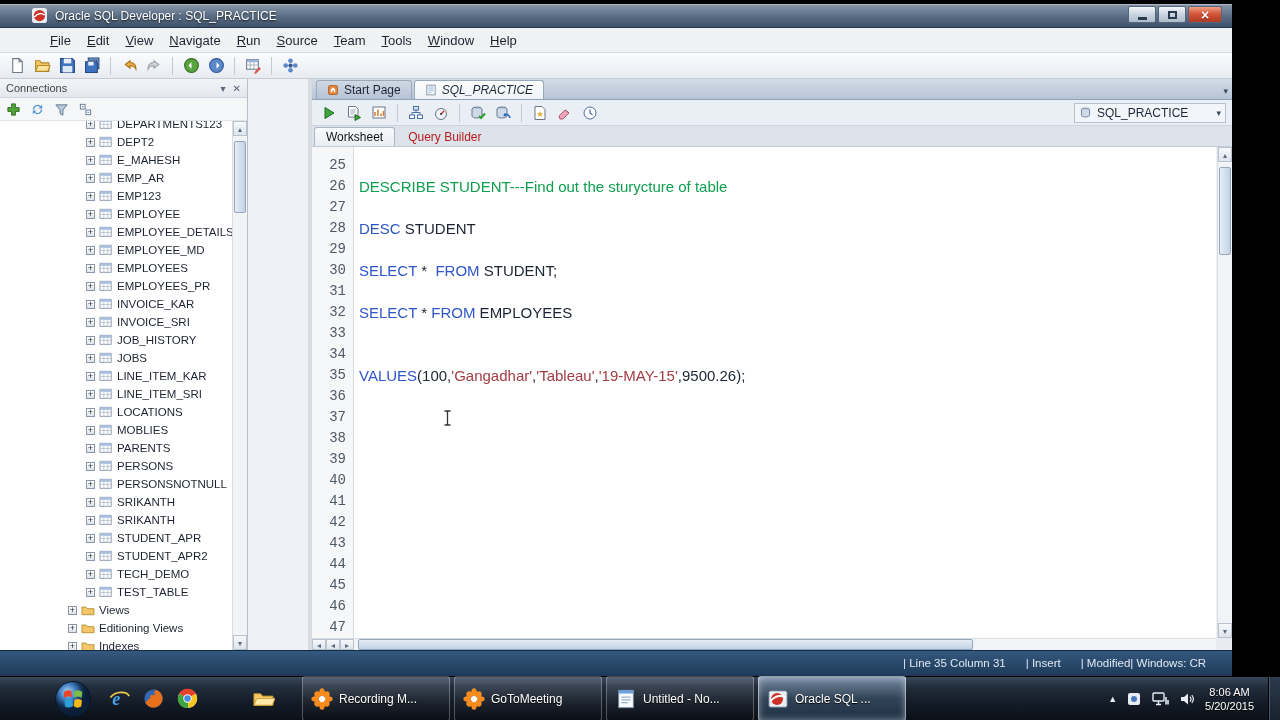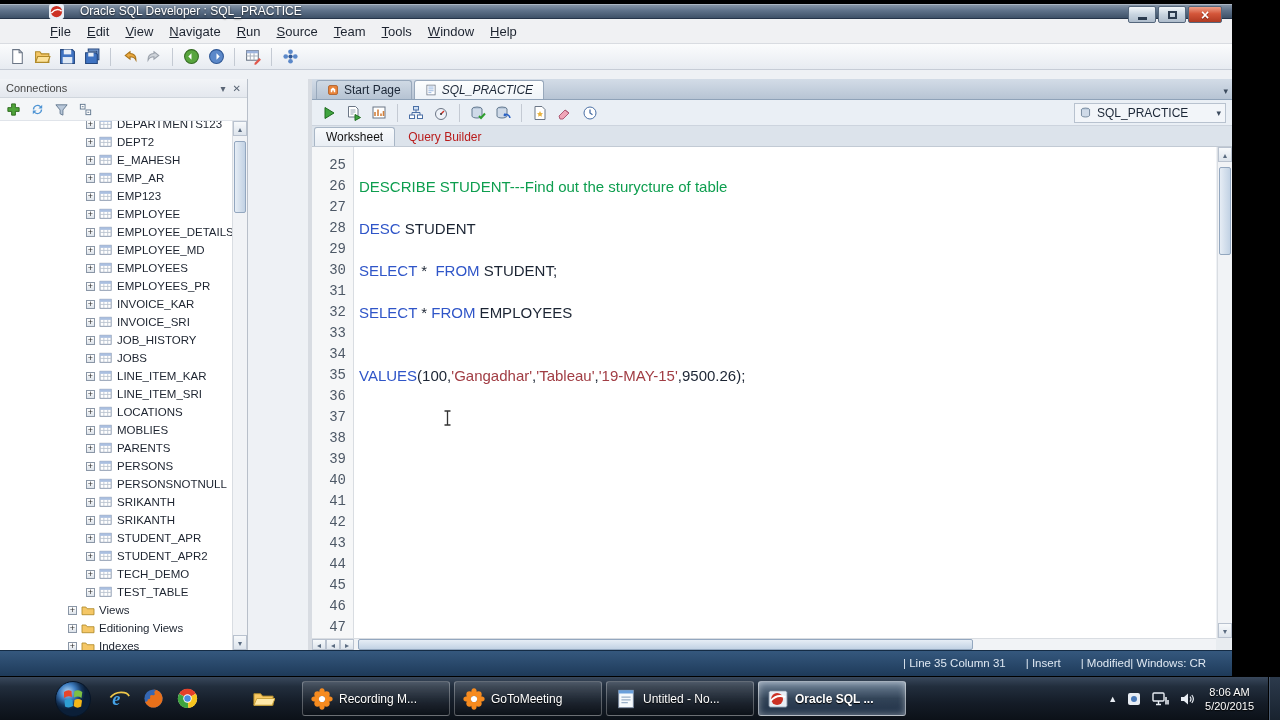--- a/index.html
+++ b/index.html
@@ -3,22 +3,22 @@
 <meta charset="utf-8">
 <style>
   * { margin:0; padding:0; box-sizing:border-box; }
   html,body { width:1280px; height:720px; overflow:hidden; background:#000;
     font-family:"Liberation Sans", sans-serif; }
   button { font-family:inherit; border:none; background:none; cursor:default; }
 
   
   #app-window { position:absolute; left:0; top:4px; width:1232px; height:672px; background:#eef1f5; }
 
-  .titlebar { position:relative; height:15px; display:flex; align-items:center; gap:16px;
-    padding-left:49px; background:linear-gradient(#8b9aab,#5e7189 48%,#3e5168);
+  .titlebar { position:relative; height:24px; display:flex; align-items:center; gap:8px;
+    padding-left:32px; background:linear-gradient(#8b9aab,#5e7189 48%,#3e5168);
     box-shadow:inset 0 1px 0 rgba(255,255,255,.3); border-bottom:1px solid #26354a; }
   .win-icon svg { width:15px; height:15px; display:block; }
   .win-title { color:#fff; font-size:12px; text-shadow:0 1px 2px rgba(0,0,0,.8); }
   .win-buttons { position:absolute; right:10px; top:2px; display:flex; gap:2px; }
   .wb { width:28px; height:17px; border:1px solid #55677c; border-radius:2px;
     background:linear-gradient(#f2f6fa,#c8d4e0 50%,#aebccb); display:flex; align-items:center; justify-content:center; }
   .wb.close { width:34px; background:linear-gradient(#f0a088,#d4563a 45%,#b03a22); }
   .g-min { width:9px; height:3px; background:#2a3a4e; margin-top:7px; }
   .g-max { width:9px; height:8px; border:2px solid #2a3a4e; }
   .g-close { color:#fff; font-size:14px; font-weight:bold; line-height:14px; text-shadow:0 1px 1px #7a1f10; }
@@ -132,25 +132,25 @@
   
   .taskbar { position:absolute; left:0; top:676px; width:1280px; height:44px; display:flex; align-items:center;
     background:linear-gradient(#39485c,#222e3d 22%,#141c27 60%,#0c1118); border-top:1px solid #000; }
   .orb { margin-left:54px; margin-right:10px; width:38px; height:38px; }
   .orb svg { width:38px; height:38px; display:block; }
   .ql { display:flex; align-items:center; }
   .ql-btn { width:34px; height:34px; display:flex; align-items:center; justify-content:center; }
   .ql-btn svg { width:23px; height:23px; display:block; }
   .ql-btn:last-child { margin-left:42px; }
   .task-buttons { display:flex; align-items:center; gap:4px; margin-left:22px; }
-  .task-btn { width:148px; height:35px; display:flex; align-items:center; gap:6px; padding:0 8px;
+  .task-btn { width:148px; height:45px; display:flex; align-items:center; gap:6px; padding:0 8px;
     border:1px solid rgba(255,255,255,.28); border-radius:3px;
     background:linear-gradient(rgba(255,255,255,.16),rgba(255,255,255,.05) 50%,rgba(0,0,0,.14)); }
   .task-btn.active { background:linear-gradient(rgba(190,215,240,.5),rgba(120,160,200,.28) 50%,rgba(70,110,160,.35));
-    border-color:rgba(255,255,255,.55); box-shadow:inset 0 0 7px rgba(255,255,255,.45);font-weight:bold; }
+    border-color:rgba(255,255,255,.55); box-shadow:inset 0 0 7px rgba(255,255,255,.45); }
   .task-ic svg { width:22px; height:22px; display:block; }
   .task-label { flex:1; overflow:hidden; white-space:nowrap; font-size:12px; color:#fff;
     text-shadow:0 1px 1px #000; text-align:left; }
   .tray { margin-left:auto; display:flex; align-items:center; gap:10px; padding-right:26px; height:100%; }
   .tray-ic { color:#e8edf3; font-size:9px; display:flex; align-items:center; }
   .tray-ic svg { display:block; }
   .clock { text-align:center; font-size:11px; color:#fff; line-height:14px; text-shadow:0 1px 1px #000; }
   .show-desktop { position:absolute; right:0; top:0; width:11px; height:44px;
     background:linear-gradient(#2c3a4c,#18222e); border-left:1px solid #4a5a6e; box-shadow:-1px 0 0 #000; }
 </style>

